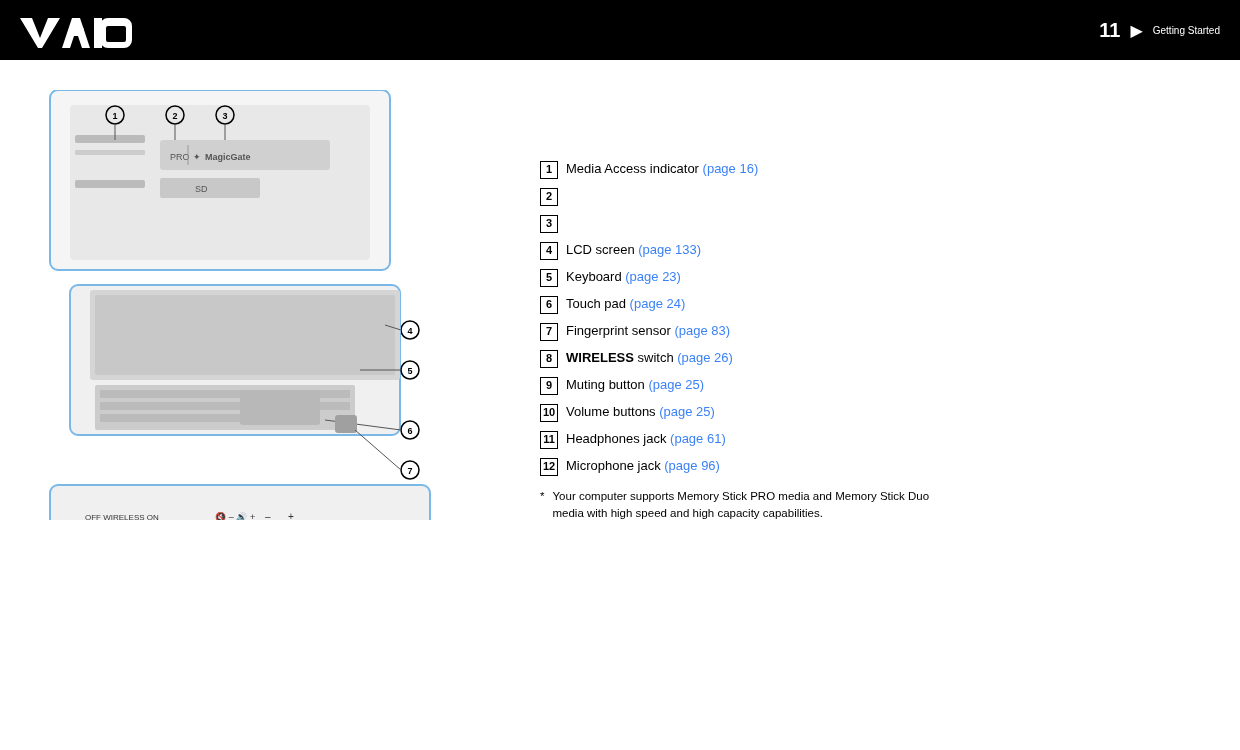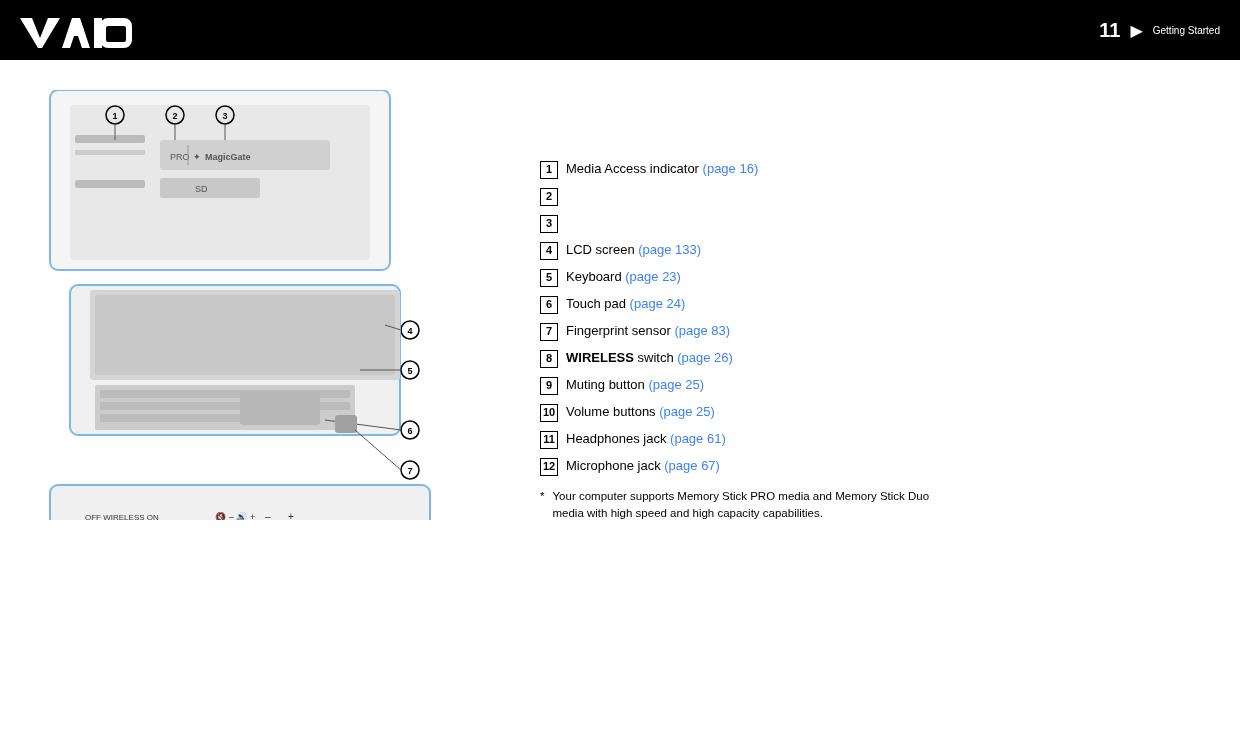--- a/index.html
+++ b/index.html
@@ -335,21 +335,21 @@
       <li class="desc-item">
         <span class="desc-num">11</span>
         <span class="desc-text">
           Headphones jack <a class="desc-link" href="#">(page 61)</a>
         </span>
       </li>
 
       <li class="desc-item">
         <span class="desc-num">12</span>
         <span class="desc-text">
-          Microphone jack <a class="desc-link" href="#">(page 67)</a>
+          Microphone jack <a class="desc-link" href="#">(page 96)</a>
         </span>
       </li>
 
     </ul>
 
     <div class="footnote">
       <span class="footnote-star">*</span>
       <span>Your computer supports Memory Stick PRO media and Memory Stick Duo media with high speed and high capacity capabilities.</span>
     </div>
   </div>

